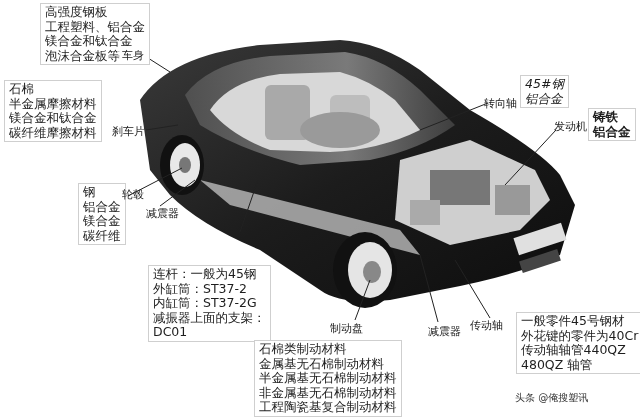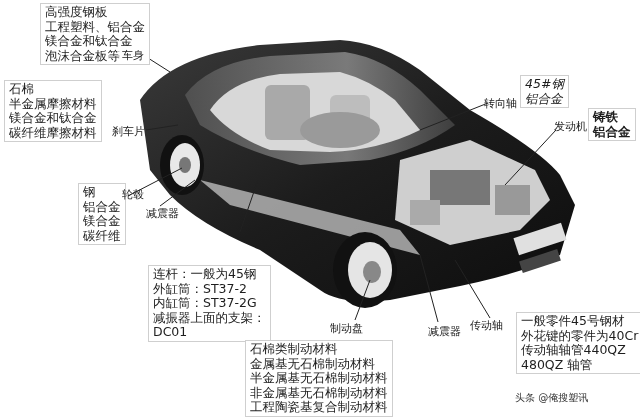--- a/index.html
+++ b/index.html
@@ -113,21 +113,21 @@
 <div class="lbl" style="left:554px;top:119px;">发动机</div>
 <div class="box" style="left:588px;top:108px;font-weight:bold;">
   <div>铸铁</div>
   <div>铝合金</div>
 </div>
 
 <div class="lbl" style="left:330px;top:321px;">制动盘</div>
 <div class="lbl" style="left:428px;top:324px;">减震器</div>
 <div class="lbl" style="left:470px;top:318px;">传动轴</div>
 
-<div class="box" style="left:245px;top:340px;">
+<div class="box" style="left:254px;top:340px;">
   <div>石棉类制动材料</div>
   <div>金属基无石棉制动材料</div>
   <div>半金属基无石棉制动材料</div>
   <div>非金属基无石棉制动材料</div>
   <div>工程陶瓷基复合制动材料</div>
 </div>
 
 <div class="box" style="left:516px;top:312px;">
   <div>一般零件45号钢材</div>
   <div>外花键的零件为40Cr</div>

